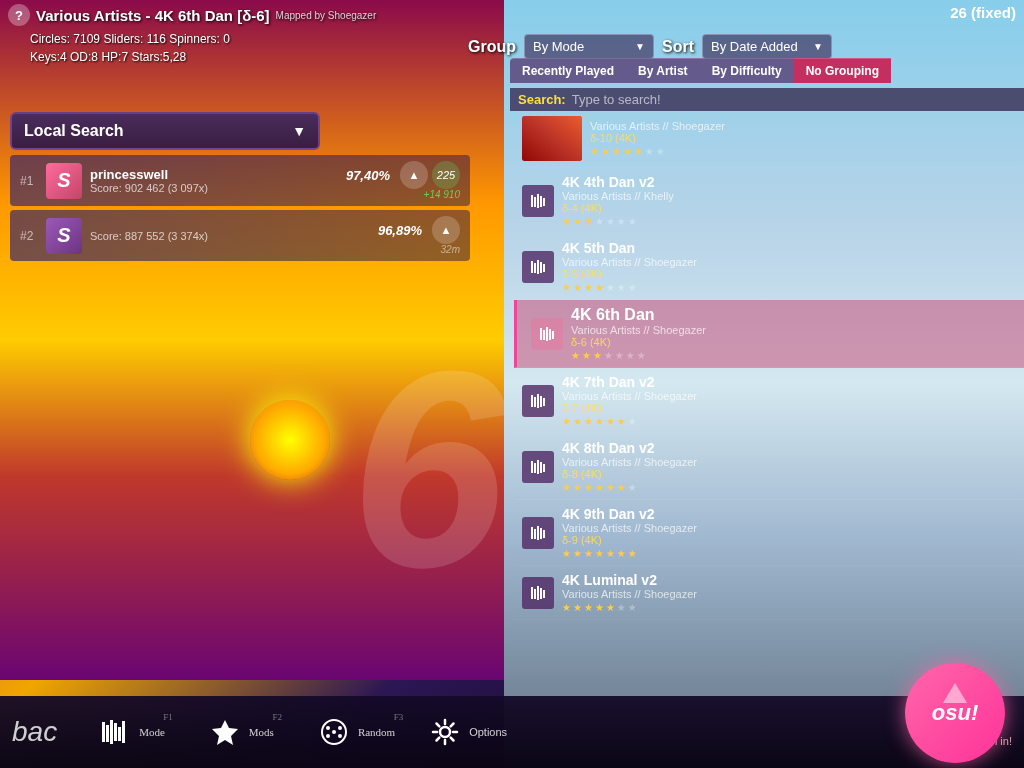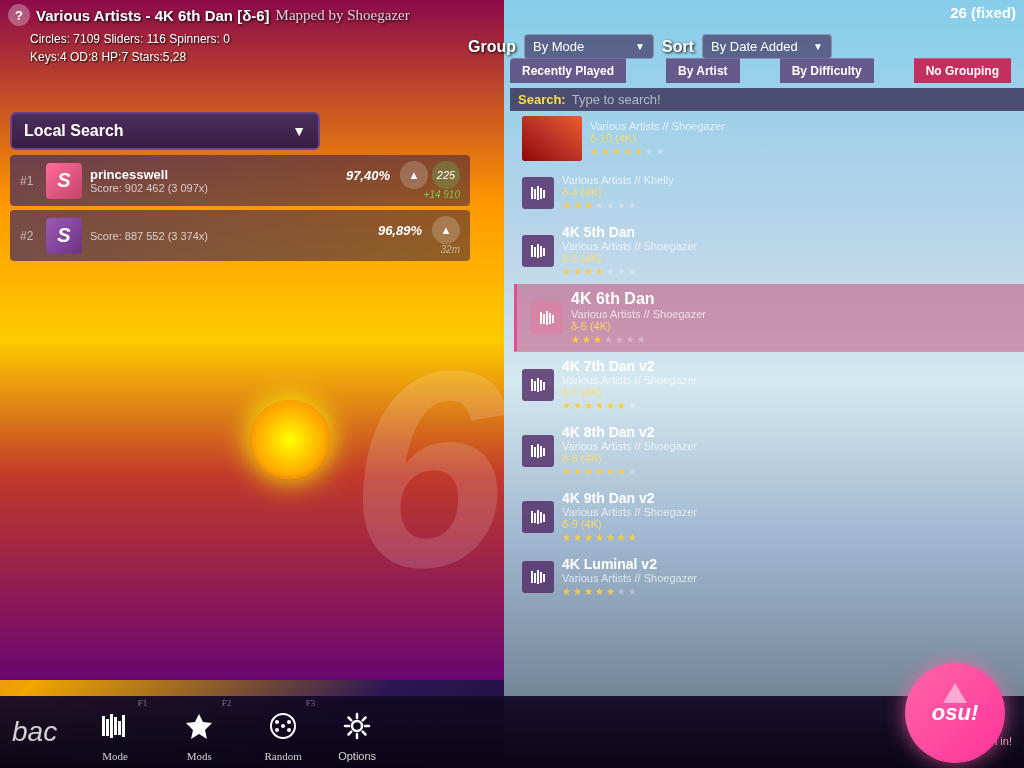--- a/index.html
+++ b/index.html
@@ -142,21 +142,20 @@
     }
 
     
     .tab-bar {
       position: absolute;
       top: 58px;
       left: 510px;
       right: 0;
       z-index: 10;
       display: flex;
-      gap: 40px;
     }
     .tab {
       padding: 5px 12px;
       font-size: 12px;
       font-weight: bold;
       color: white;
       cursor: pointer;
       background: rgba(80,40,100,0.7);
       border-top: 1px solid rgba(255,255,255,0.2);
     }
@@ -375,24 +374,23 @@
     }
     .bac-logo {
       color: rgba(255,255,255,0.8);
       font-size: 28px;
       font-style: italic;
       font-weight: 300;
       margin-right: 16px;
     }
     .bottom-btn {
       display: flex;
-      flex-direction: column;
       align-items: center;
       cursor: pointer;
-      margin: 8px 8px;
+      margin: 0 8px;
       color: white;
     }
     .bottom-btn-icon {
       width: 48px; height: 48px;
       display: flex; align-items: center; justify-content: center;
       font-size: 22px;
     }
     .bottom-btn-label {
       font-size: 11px;
       color: rgba(255,255,255,0.8);
@@ -458,21 +456,21 @@
 <div class="bg"></div>
 <div class="anime-bg">
   <div class="anime-circle"></div>
   <div class="big-number">6</div>
 </div>
 <div class="sky-bg"></div>
 
 <div class="top-bar">
   <div class="question-btn">?</div>
   <span class="song-title">Various Artists - 4K 6th Dan [δ-6]</span>
-  <span class="song-title" style="font-size:15px;font-weight:normal;color:rgba(255,255,255,0.8);font-family:Liberation Serif, serif;">Mapped by Shoegazer</span>
+  <span class="song-title" style="font-size:10px;font-weight:normal;color:rgba(255,255,255,0.8);">Mapped by Shoegazer</span>
   <span class="fixed-badge">26 (fixed)</span>
 </div>
 
 <div class="song-info">
   <div>
     <span>Circles: 7109</span>
     <span>Sliders: 116</span>
     <span>Spinners: 0</span>
   </div>
   <div>
@@ -541,20 +539,21 @@
     <div class="song-icon">
       <svg viewBox="0 0 18 18" fill="white">
           <rect x="2" y="3" width="2" height="12"></rect>
           <rect x="5" y="5" width="2" height="10"></rect>
           <rect x="8" y="2" width="2" height="14"></rect>
           <rect x="11" y="4" width="2" height="11"></rect>
           <rect x="14" y="6" width="2" height="8"></rect>
         </svg>
     </div>
     <div class="song-details">
+      <div class="song-name">4K 4th Dan v2</div>
       <div class="song-artist">Various Artists // Khelly</div>
       <div class="song-diff">δ-4 (4K)</div>
       <div class="song-stars">
         <span class="star">★</span>
         <span class="star">★</span>
         <span class="star">★</span>
         <span class="star empty">★</span>
         <span class="star empty">★</span>
         <span class="star empty">★</span>
         <span class="star empty">★</span>

